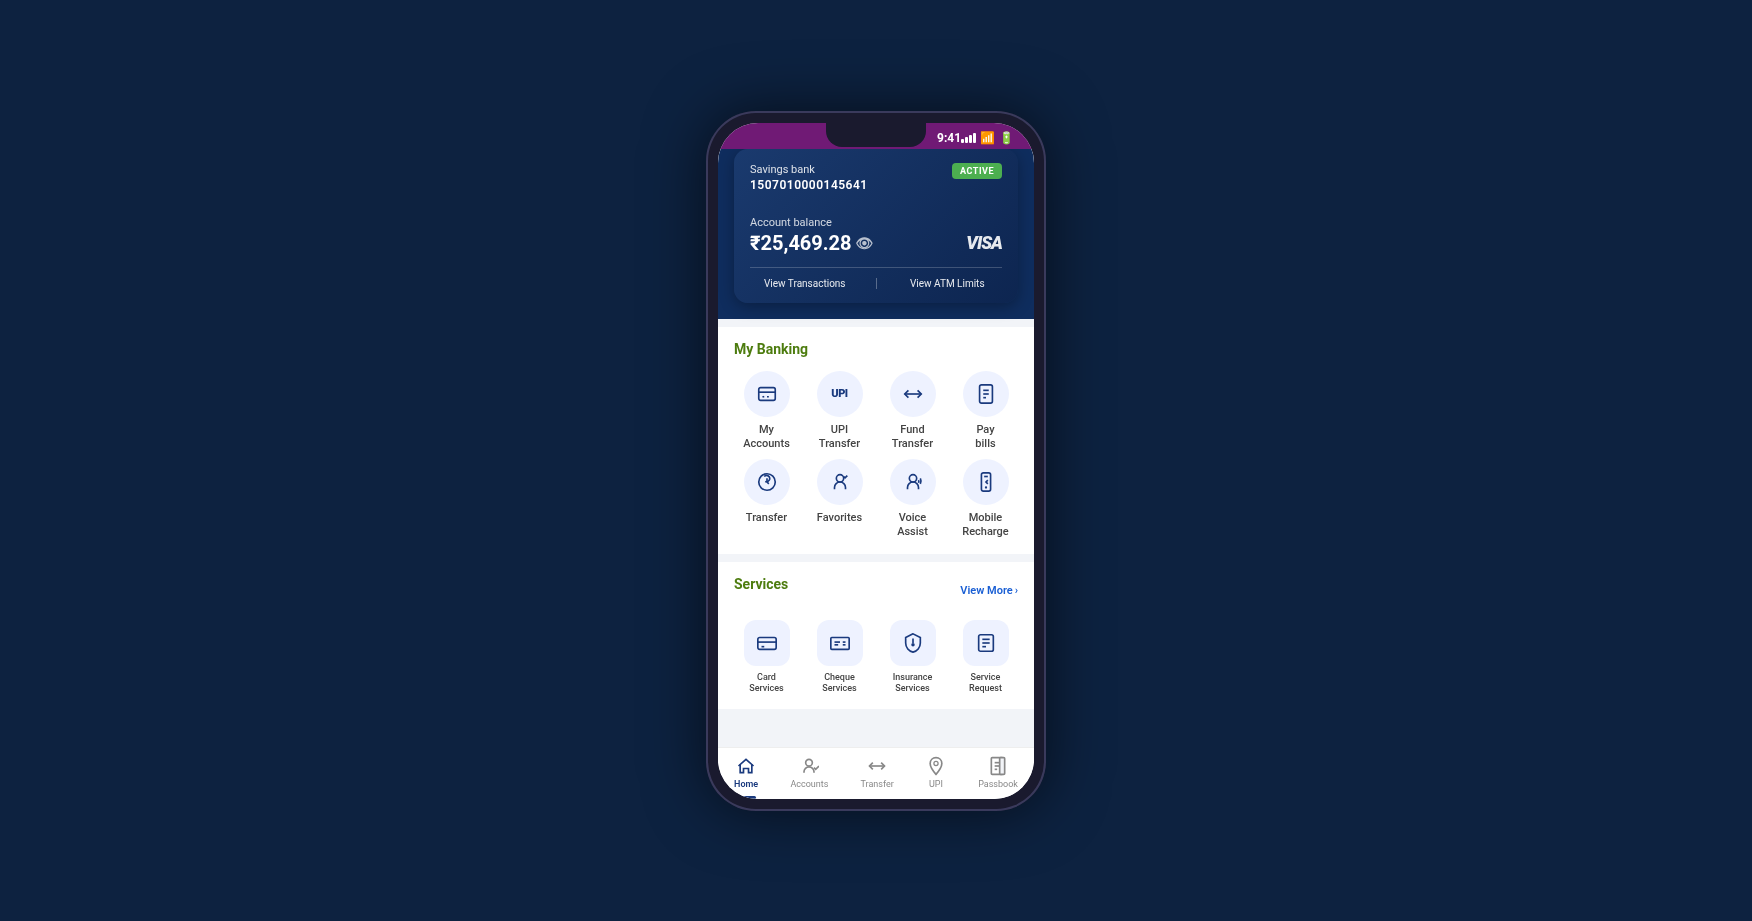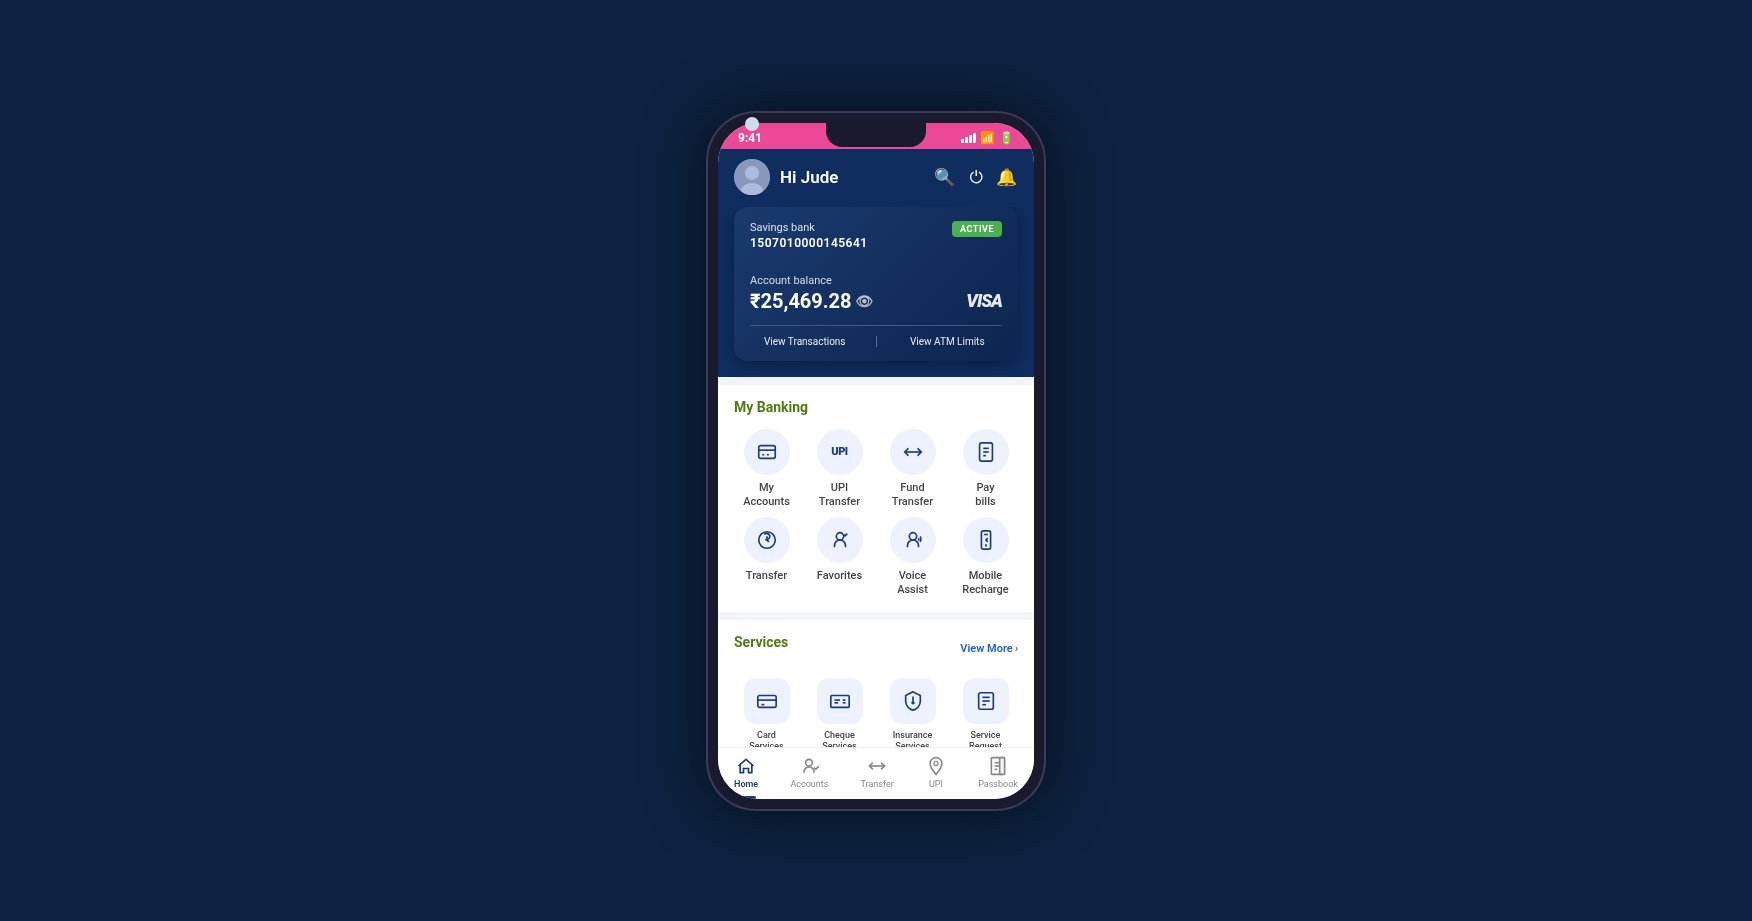--- a/index.html
+++ b/index.html
@@ -27,23 +27,23 @@
       width: 100%;
       height: 100%;
       background: #f2f4f8;
       border-radius: 40px;
       overflow: hidden;
       display: flex;
       flex-direction: column;
     }
 
     .status-bar {
-      background: #ec4899;
-      display: flex;
-      justify-content: space-between;
+      background: #701a75;
+      display: flex;
+      justify-content: flex-end;
       align-items: center;
       padding: 8px 20px 4px;
       color: white;
       font-size: 11px;
       font-weight: 600;
     }
 
     .status-left { font-size: 12px; font-weight: 700; }
     .status-right {
       display: flex;
@@ -395,37 +395,20 @@
           <span style="height:4px"></span>
           <span style="height:6px"></span>
           <span style="height:8px"></span>
           <span style="height:10px"></span>
         </div>
         <span style="font-size:12px;">📶</span>
         <span style="font-size:12px;">🔋</span>
       </div>
     </div>
 
-    <div class="header">
-      <div class="header-left">
-        <div class="avatar">
-          <svg width="36" height="36" viewBox="0 0 36 36">
-            <circle cx="18" cy="18" r="18" fill="#8899bb"></circle>
-            <circle cx="18" cy="14" r="7" fill="#aabbdd"></circle>
-            <ellipse cx="18" cy="32" rx="11" ry="8" fill="#aabbdd"></ellipse>
-          </svg>
-        </div>
-        <span class="greeting">Hi Jude</span>
-      </div>
-      <div class="header-icons">
-        <span class="header-icon">🔍</span>
-        <span class="header-icon">⏻</span>
-        <span class="header-icon">🔔</span>
-      </div>
-    </div>
 
     <div class="scroll-area">
 
       <div class="card-section">
         <div class="bank-card">
           <div class="card-top">
             <div>
               <div class="bank-type">Savings bank</div>
               <div class="account-number">1507010000145641</div>
             </div>

